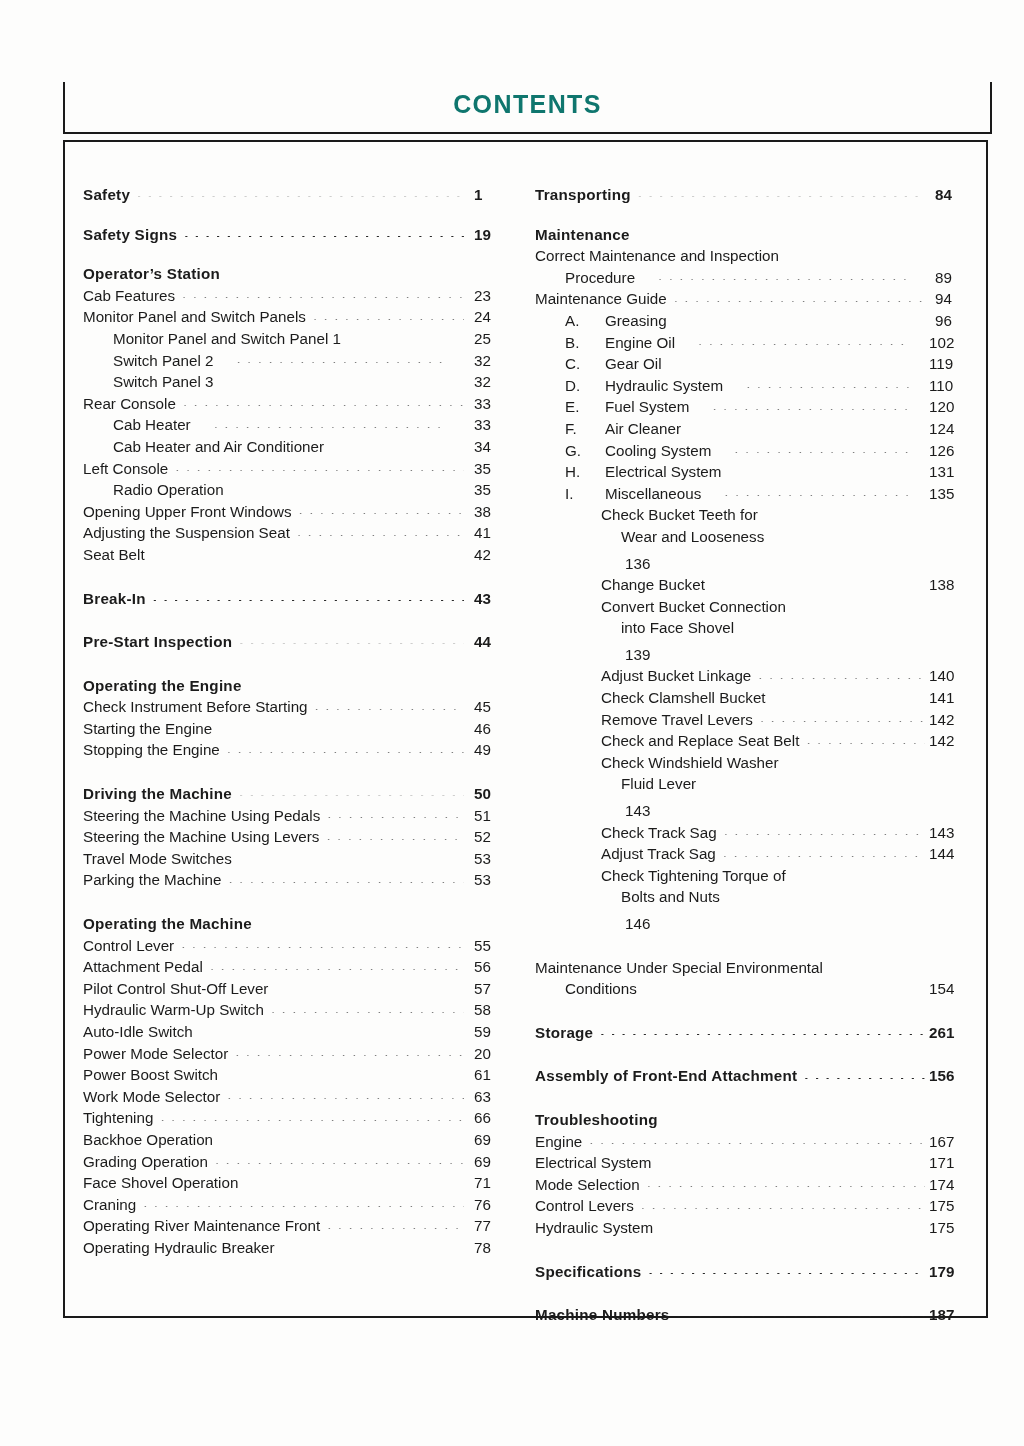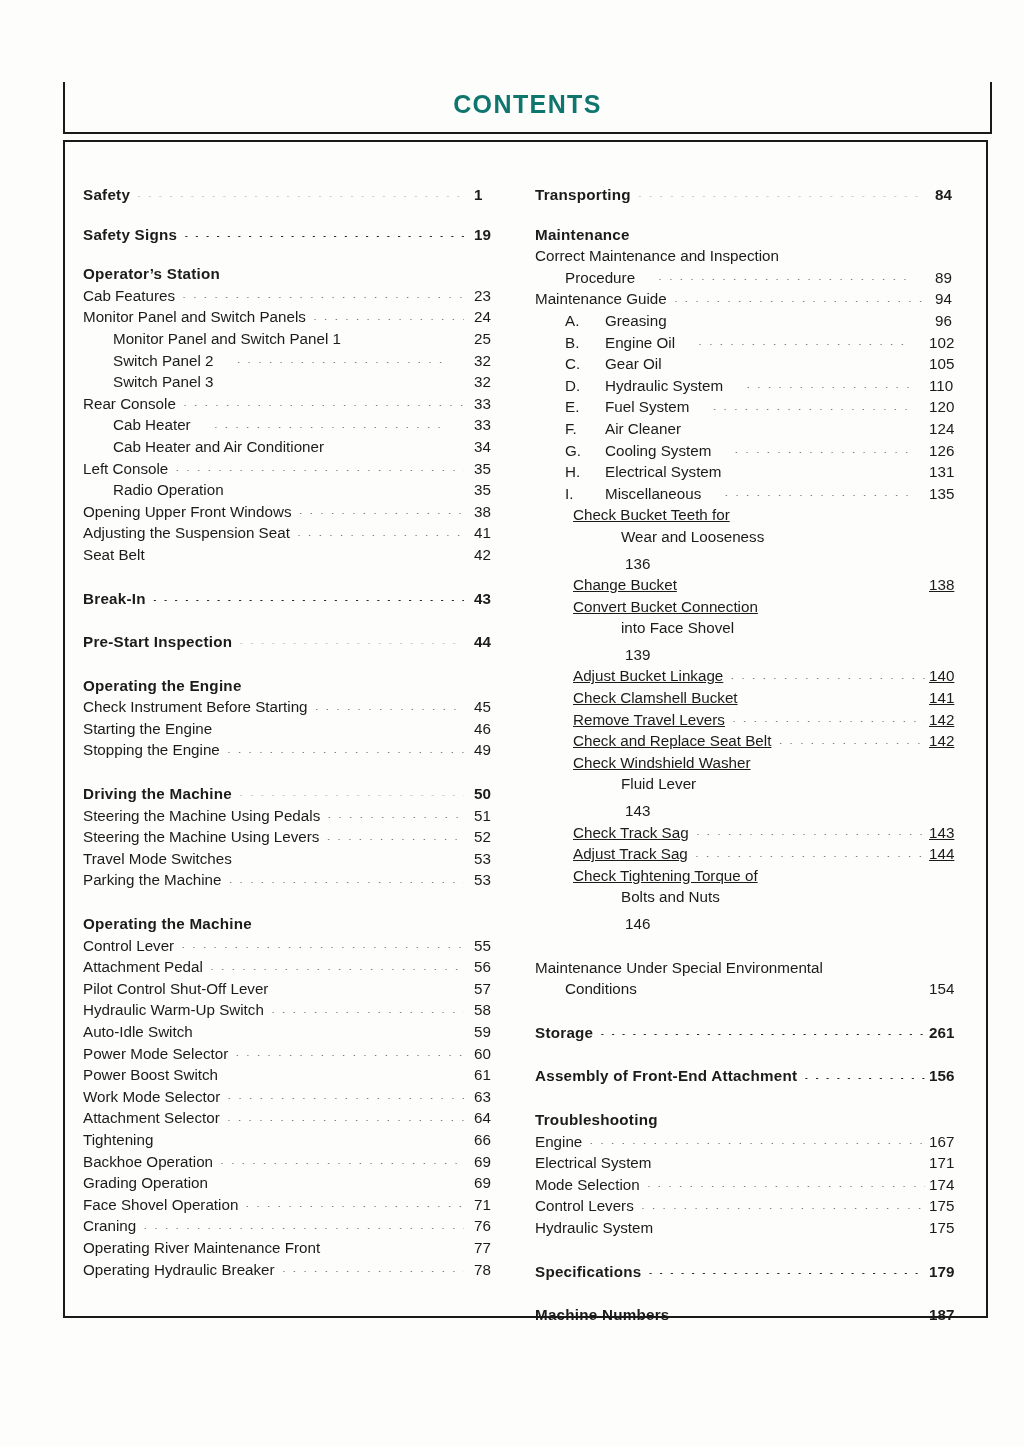--- a/index.html
+++ b/index.html
@@ -113,21 +113,21 @@
   
   #col-left  .pageno { width: 34px; }
   #col-right .pageno { width: 40px; }
   #col-right .pageno.w3 { text-indent: -6px; }
 
   
   .lvl-h   { font-weight: bold; }
   .lvl-h .label { letter-spacing: 0.25px; }
   .ind-0 { margin-left: 0px; }
   .ind-1 { margin-left: 30px; gap: 16px; }
-  .ind-2 { margin-left: 38px; text-decoration: underline; }
+  .ind-2 { margin-left: 66px; }
   .ind-3 { margin-left: 86px; flex-direction: column; }
 
   
   .entry .letter {
     flex: 0 0 auto;
     width: 24px;
   }
   .gap-m  { height: 18px; }
   .gap-l  { height: 22px; }
 </style>
@@ -305,36 +305,31 @@
             <span class="pageno">58</span>
           </div>
           <div class="entry ind-0">
             <span class="label">Auto-Idle Switch</span>
             <span class="leader"></span>
             <span class="pageno">59</span>
           </div>
           <div class="entry ind-0">
             <span class="label">Power Mode Selector</span>
             <span class="leader"></span>
-            <span class="pageno">60</span>
+            <span class="pageno">20</span>
           </div>
           <div class="entry ind-0">
             <span class="label">Power Boost Switch</span>
             <span class="leader"></span>
             <span class="pageno">61</span>
           </div>
           <div class="entry ind-0">
             <span class="label">Work Mode Selector</span>
             <span class="leader"></span>
             <span class="pageno">63</span>
-          </div>
-          <div class="entry ind-0">
-            <span class="label">Attachment Selector</span>
-            <span class="leader"></span>
-            <span class="pageno">64</span>
           </div>
           <div class="entry ind-0">
             <span class="label">Tightening</span>
             <span class="leader"></span>
             <span class="pageno">66</span>
           </div>
           <div class="entry ind-0">
             <span class="label">Backhoe Operation</span>
             <span class="leader"></span>
             <span class="pageno">69</span>
@@ -397,21 +392,21 @@
           <div class="entry ind-1">
             <span class="letter">B.</span>
             <span class="label">Engine Oil</span>
             <span class="leader"></span>
             <span class="pageno w3">102</span>
           </div>
           <div class="entry ind-1">
             <span class="letter">C.</span>
             <span class="label">Gear Oil</span>
             <span class="leader"></span>
-            <span class="pageno w3">105</span>
+            <span class="pageno w3">119</span>
           </div>
           <div class="entry ind-1">
             <span class="letter">D.</span>
             <span class="label">Hydraulic System</span>
             <span class="leader"></span>
             <span class="pageno w3">110</span>
           </div>
           <div class="entry ind-1">
             <span class="letter">E.</span>
             <span class="label">Fuel System</span>

